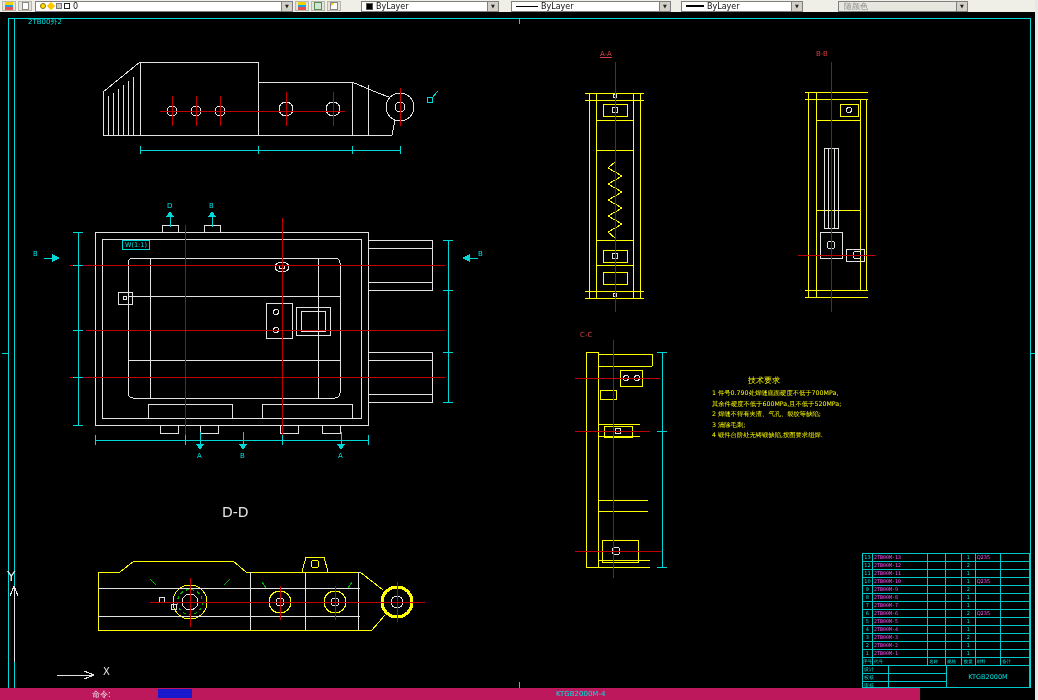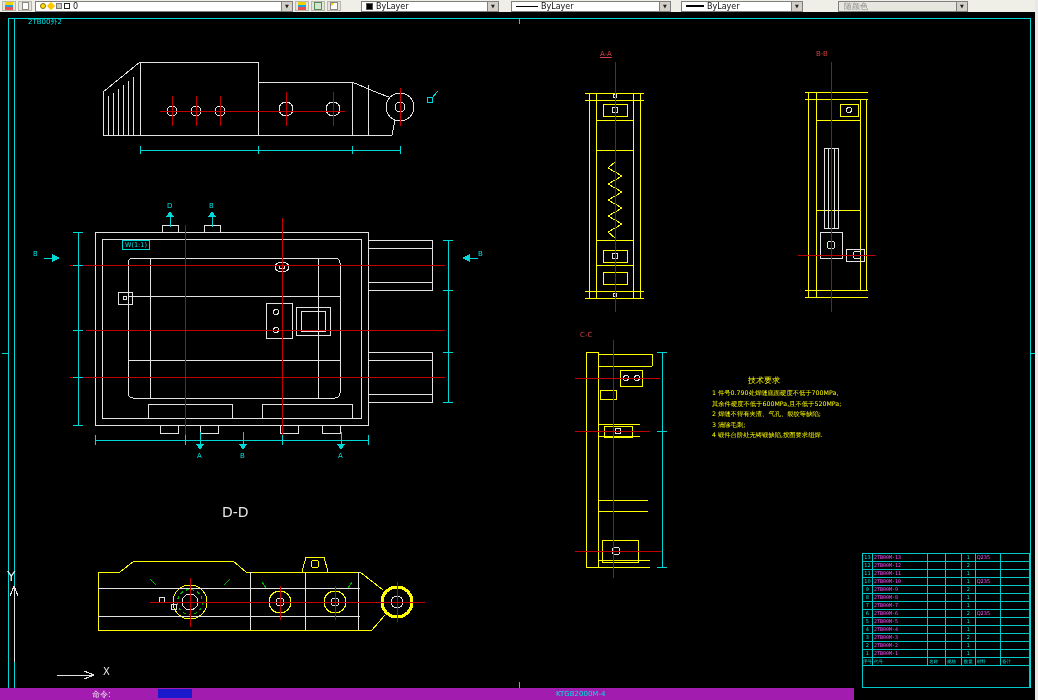--- a/index.html
+++ b/index.html
@@ -68,21 +68,21 @@
   .bom-header .bom-cell{color:#00e0e0;font-size:4.5px;}
   .bom-tb{display:flex;height:22px;}
   .tb-left{width:84px;border-right:1px solid #00c8c8;box-sizing:border-box;display:flex;flex-direction:column;}
   .tb-lrow{flex:1;display:flex;border-bottom:1px solid #00c8c8;box-sizing:border-box;}
   .tb-lrow:last-child{border-bottom:none;}
   .tb-lbl{width:26px;border-right:1px solid #00c8c8;box-sizing:border-box;color:#00e0e0;font-size:5px;
           line-height:7px;padding-left:1px;}
   .tb-val{flex:1;}
   .tb-right{flex:1;display:flex;align-items:center;justify-content:center;color:#00e0e0;font-size:6.5px;}
   
-  .statusbar{position:absolute;left:0;bottom:0;width:854px;height:12px;background:#a21caf;}
+  .statusbar{position:absolute;left:0;bottom:0;width:920px;height:12px;background:#be185d;}
   .cmd{position:absolute;left:92px;top:1px;font-size:8px;color:#e8e8e8;}
   .selbox{position:absolute;left:158px;top:1px;width:34px;height:9px;background:#1a1acc;}
   .scode{position:absolute;left:556px;top:2px;font-size:7px;color:#00e0e0;}
   .right-edge{position:absolute;right:0;top:0;width:3px;height:700px;background:#e8e8e8;}
 </style>
 </head>
 <body>
 
 <div id="root">
 
@@ -558,20 +558,37 @@
         </div>
       <div class="bom-row bom-header">
           <div class="bom-cell c-no" style="width: 10px;">序号</div>
           <div class="bom-cell c-code" style="width: 56px;">代号</div>
           <div class="bom-cell " style="width: 18px;">名称</div>
           <div class="bom-cell " style="width: 16px;">规格</div>
           <div class="bom-cell c-qty" style="width: 14px;">数量</div>
           <div class="bom-cell c-mat" style="width: 26px;">材料</div>
           <div class="bom-cell " style="width: 28px;">备注</div>
         </div>
+      <div class="bom-tb">
+        <div class="tb-left">
+            <div class="tb-lrow">
+              <div class="tb-lbl">设计</div>
+              <div class="tb-val"></div>
+            </div>
+            <div class="tb-lrow">
+              <div class="tb-lbl">校核</div>
+              <div class="tb-val"></div>
+            </div>
+            <div class="tb-lrow">
+              <div class="tb-lbl">审核</div>
+              <div class="tb-val"></div>
+            </div>
+          </div>
+        <div class="tb-right">KTGB2000M</div>
+      </div>
     </div>
   </div>
 
   <div class="statusbar">
     <span class="cmd">命令:</span>
     <span class="selbox"></span>
     <span class="scode">KTGB2000M-4</span>
   </div>
 
   <div class="right-edge"></div>

